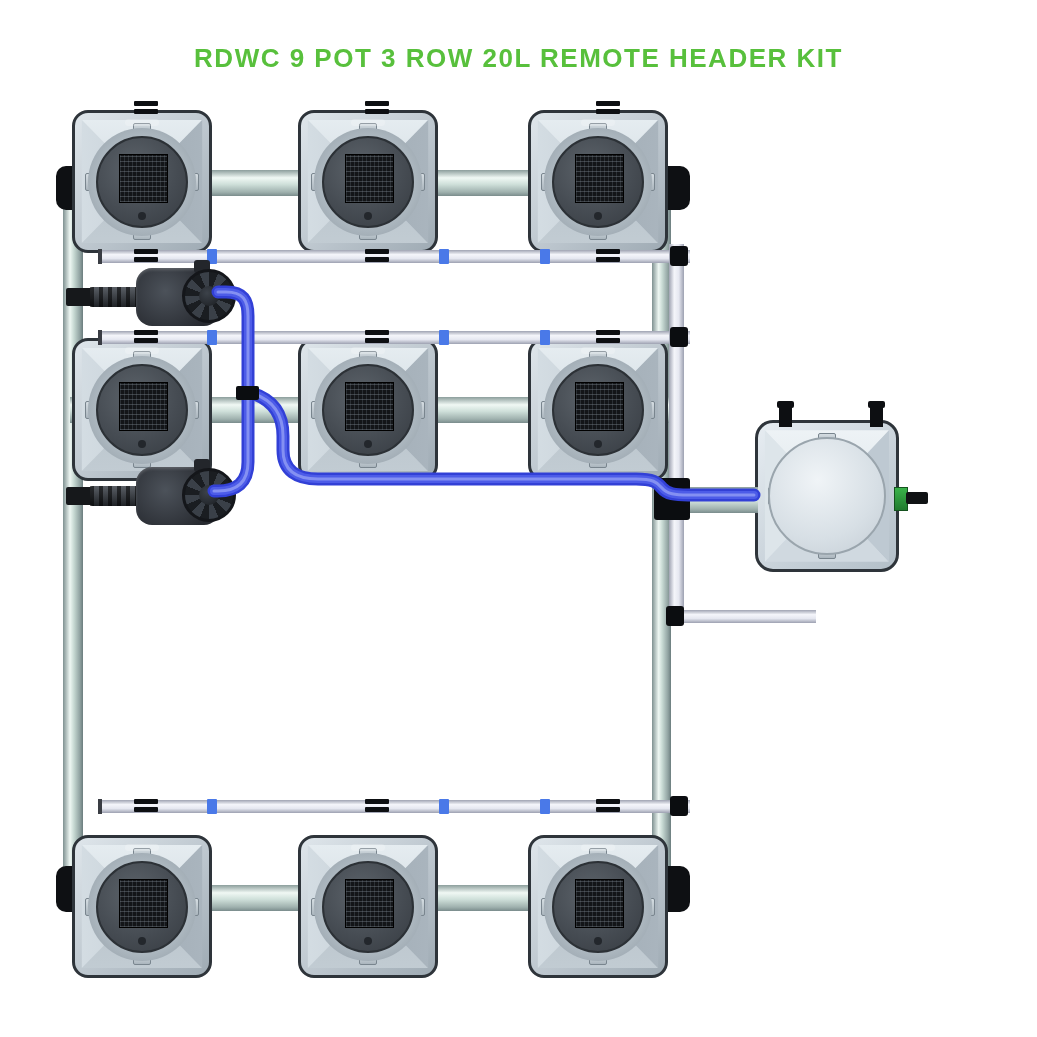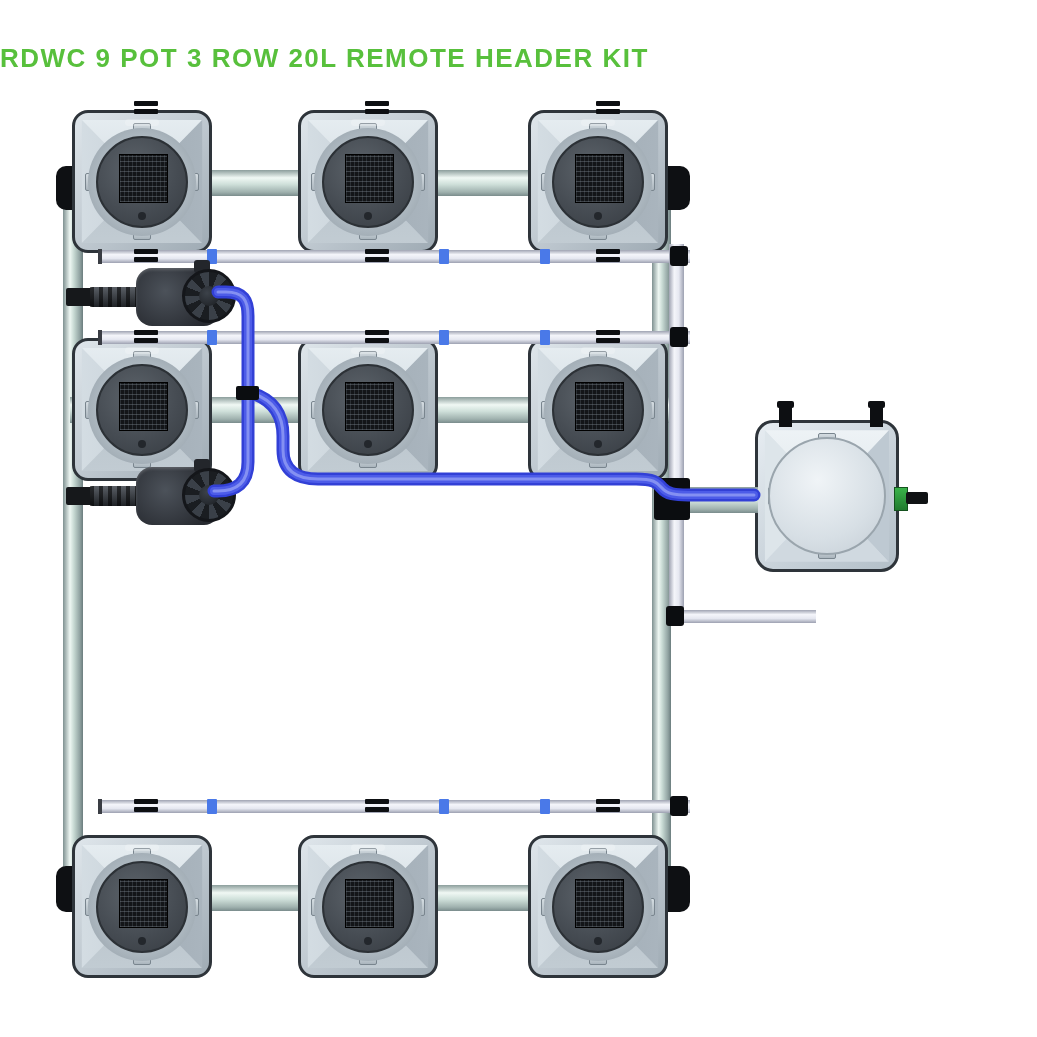--- a/index.html
+++ b/index.html
@@ -1,21 +1,21 @@
 <!DOCTYPE html>
 <html><head>
 <meta charset="utf-8">
 <style>
   html,body{margin:0;padding:0;background:#ffffff;}
   #stage{position:relative;width:1037px;height:1037px;background:#ffffff;overflow:hidden;
          font-family:"Liberation Sans", sans-serif;}
 
   
   #title{position:absolute;left:0;top:40px;width:100%;height:36px;line-height:36px;
-         font-size:26px;font-weight:700;letter-spacing:1.5px;}
+         text-align:center;font-size:26px;font-weight:700;letter-spacing:1.5px;}
 
   
   .vpipe{position:absolute;background:linear-gradient(90deg,#7f9191,#eef7f3 35%,#c6d8d2 55%,#8fa1a0 85%,#6b7d7e);z-index:1;}
   .hpipe{position:absolute;background:linear-gradient(180deg,#8c9e9c,#f0f8f4 30%,#cfe0da 55%,#9fb1ae 85%,#7a8c8c);z-index:1;}
   .wpipe{position:absolute;background:linear-gradient(180deg,#9fa3b2,#f4f5fa 35%,#e6e8f1 65%,#9da1b1);z-index:3;}
   .wpipeV{position:absolute;background:linear-gradient(90deg,#9fa3b2,#f4f5fa 35%,#e6e8f1 65%,#9da1b1);z-index:3;}
   .elbow{position:absolute;background:#0e1013;border-radius:10px;z-index:1;}
   .blk{position:absolute;background:#0b0d10;border-radius:3px;z-index:4;}
   .tick{position:absolute;width:24px;height:5px;background:#0d0f12;border-radius:1px;z-index:4;}
   .cap{position:absolute;width:4px;height:15px;background:#3a3d44;z-index:4;}

